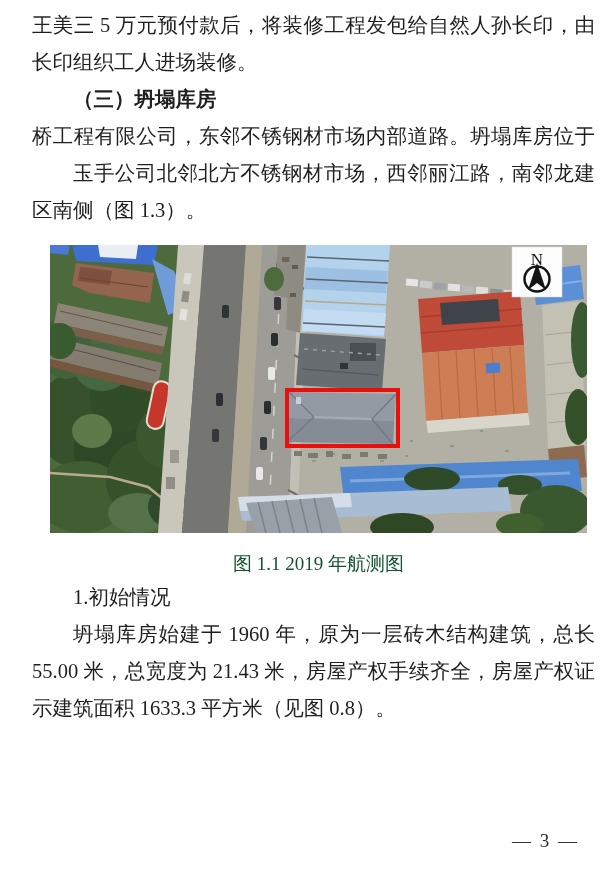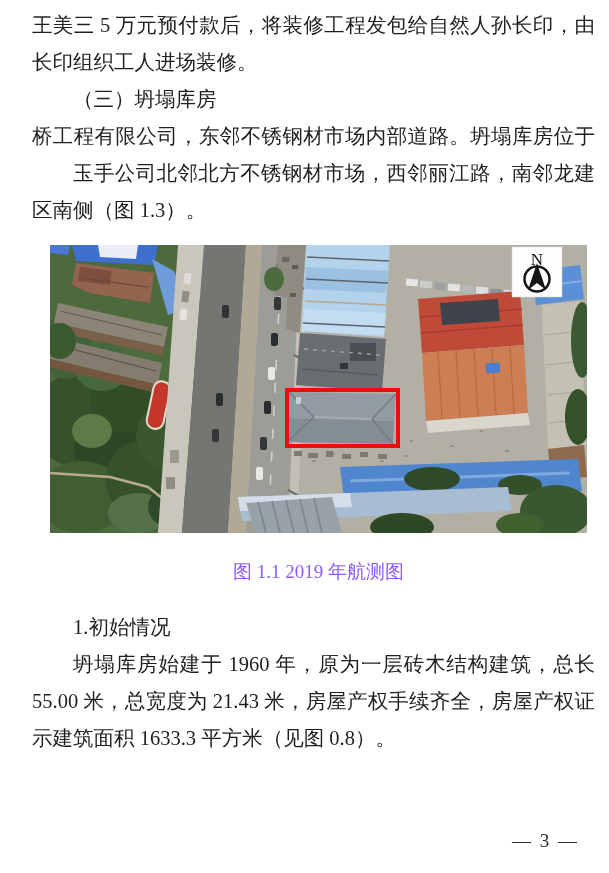--- a/index.html
+++ b/index.html
@@ -12,33 +12,33 @@
   .page { padding: 7px 14px 0 32px; }
   .tline {
     font-size: 20.5px;
     line-height: 37px;
     height: 37px;
     white-space: nowrap;
     overflow: hidden;
   }
   .jl { text-align: justify; text-align-last: justify; white-space: normal; }
   .indent { text-indent: 2em; }
-  .bold { font-weight: 400; }
+  .bold { font-weight: 700; }
   figure { margin: 16px 0 0 18px; width: 537px; }
   .photo { width: 537px; height: 288px; position: relative; overflow: hidden; }
   .photo svg { display: block; }
   figcaption {
     width: 537px;
-    margin-top: 24px;
+    margin-top: 16px;
     text-align: center;
     font-size: 19px;
     line-height: 30px;
-    color: #8b5cf6;
-  }
-  .subhead { margin-top: 22px; }
+    color: #14532d;
+  }
+  .subhead { margin-top: 0; }
   .pagenum {
     position: absolute;
     top: 830px;
     right: 30px;
     font-size: 19px;
     color: #2a2a2a;
     letter-spacing: 2px;
   }
 </style>
 </head>

